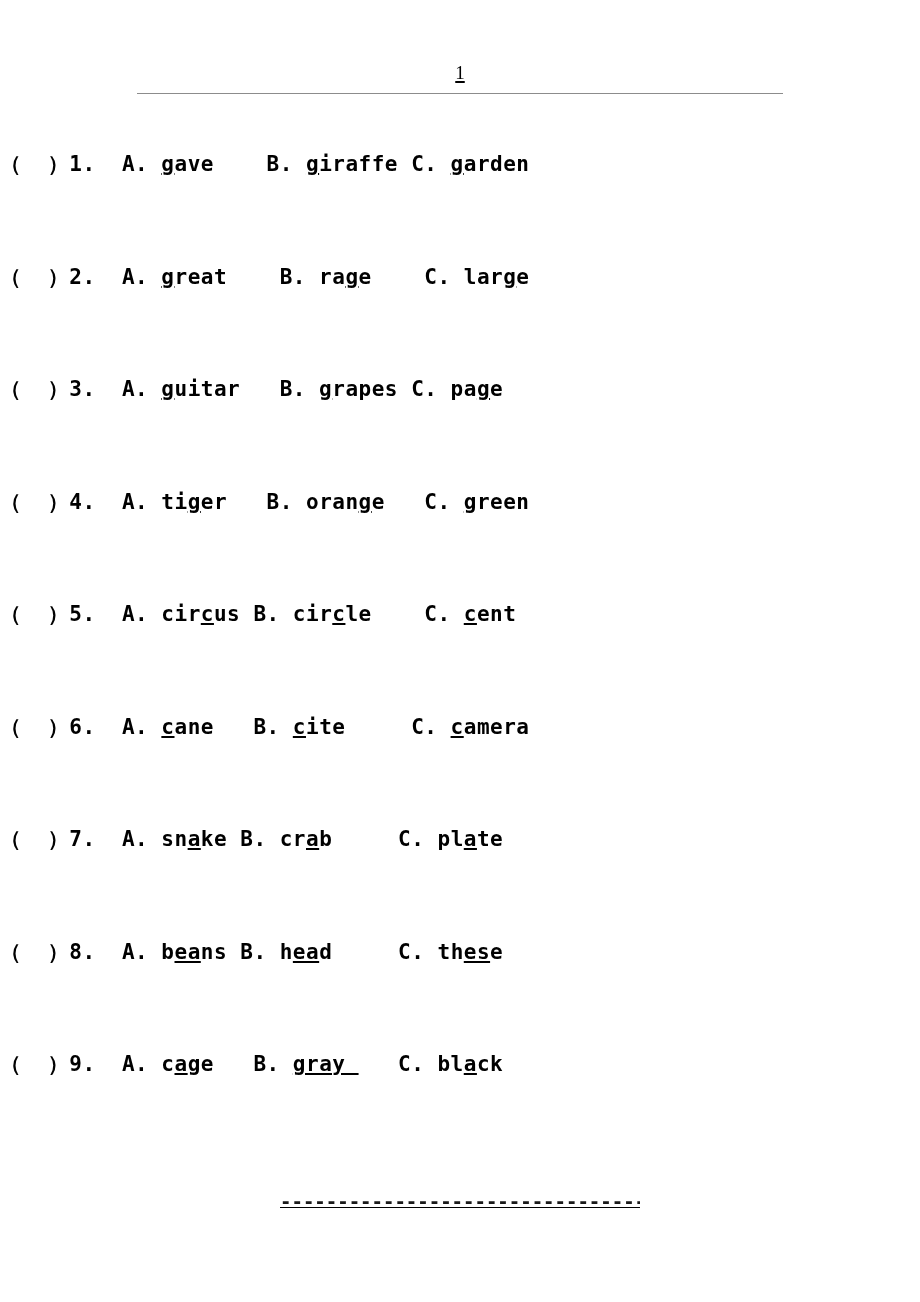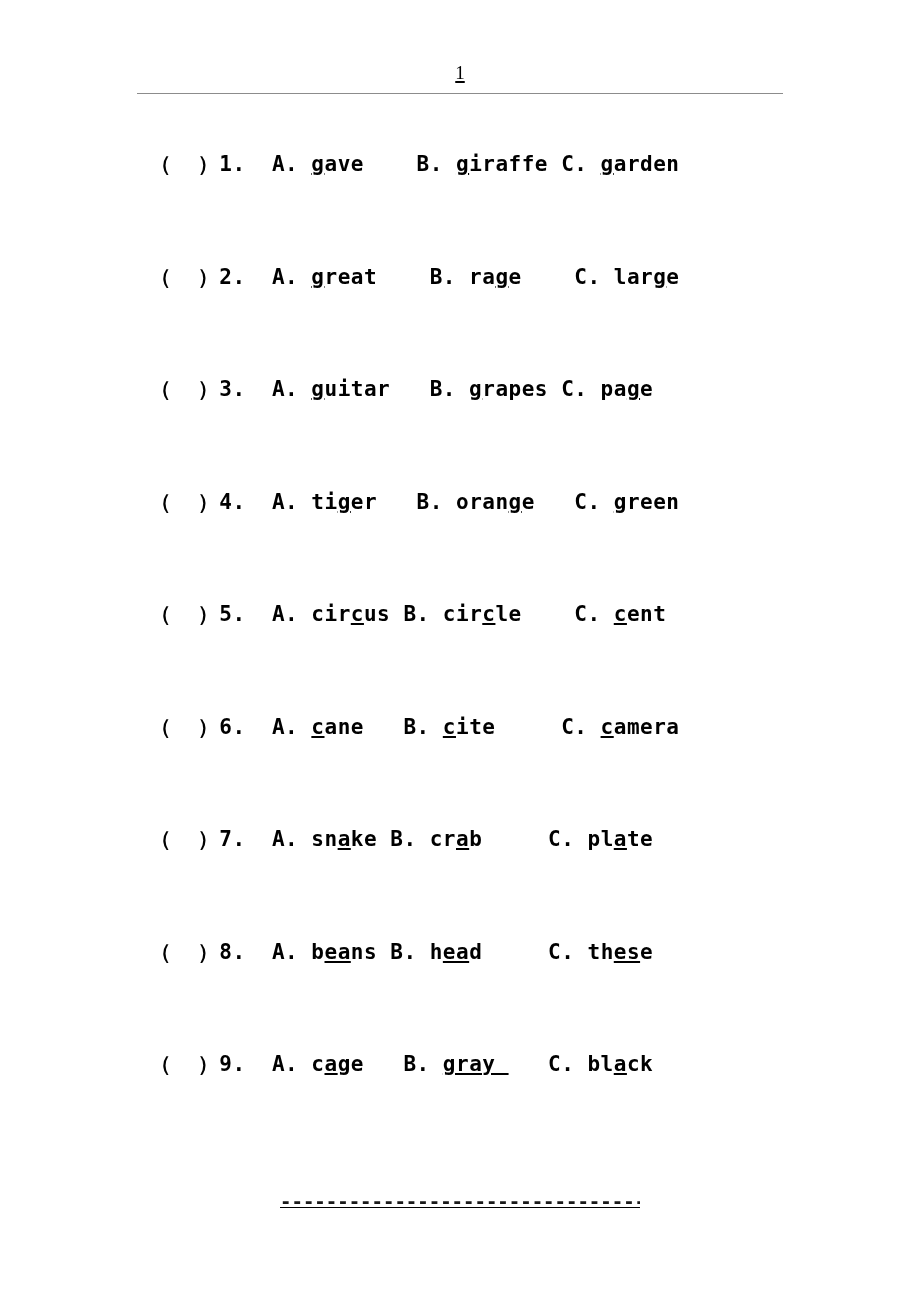--- a/index.html
+++ b/index.html
@@ -52,21 +52,20 @@
   
   .quiz-list {
     position: absolute;
     left: 0;
     top: 148px;
     width: 920px;
   }
   .quiz-item {
     position: relative;
     height: 112.5px;
-    padding-left: 150px;
     box-sizing: border-box;
     white-space: pre;
     font-size: 21px;
     line-height: 32px;
     font-weight: bold;
     letter-spacing: 0.5px;
   }
   .q-bracket {
     display: inline-block;
   }

